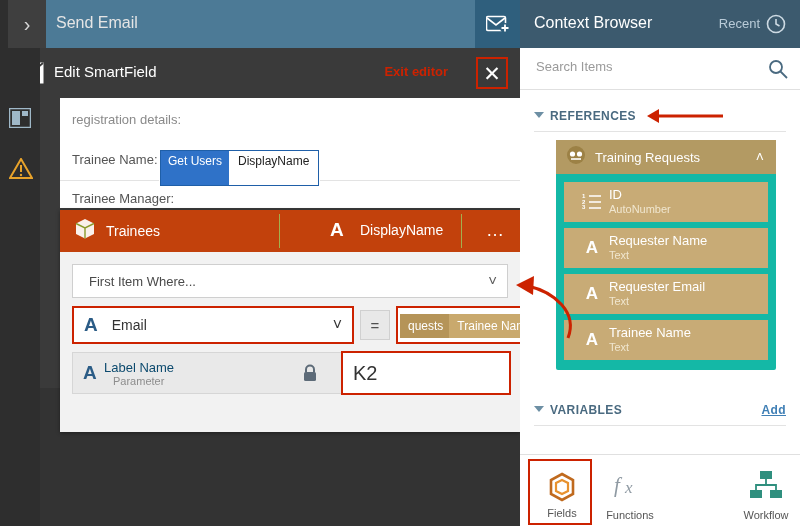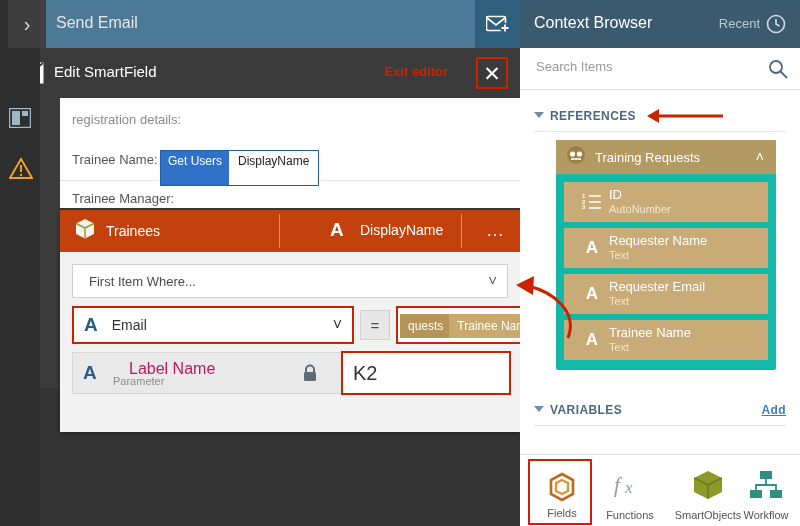--- a/index.html
+++ b/index.html
@@ -201,21 +201,21 @@
 
   .row-param {
     position:absolute; left:12px; top:142px; width:436px; height:42px;
     background:#e9e9e9; border:1px solid #d6d6d6;
   }
   .row-param .a-glyph {
     position:absolute; left:10px; top:9px;
     font-size:19px; font-weight:bold; color:#2b5c86;
   }
   .row-param .lbl1 {
-    position:absolute; left:56px; top:7px; font-size:16px; color:#be185d;
+    position:absolute; left:31px; top:7px; font-size:13px; color:#0c4a6e;
   }
   .row-param .lbl2 {
     position:absolute; left:40px; top:22px; font-size:11px; color:#8d8d8d;
   }
   .lock {
     position:absolute; left:228px; top:10px;
   }
   .param-value-box {
     position:absolute; left:268px; top:-2px; width:170px; height:44px;
     background:#ffffff; border:2px solid #cc2200;
@@ -554,29 +554,20 @@
     <div class="tab" style="left:78px;">
       <span class="ic">
         <svg width="34" height="28" viewBox="0 0 34 28">
           <text x="1" y="21" font-size="21" font-style="italic" fill="#8f9aa3" font-family="Liberation Serif, serif">f</text>
           <text x="12" y="22" font-size="17" font-style="italic" fill="#8f9aa3" font-family="Liberation Serif, serif">x</text>
         </svg>
       </span>
       <span class="lbl">Functions</span>
     </div>
 
-    <div class="tab" style="left:146px; width:84px;">
-      <span class="ic" style="width:84px;">
-        <svg width="34" height="32" viewBox="0 0 34 32">
-          <path d="M17 2 L31 9 L31 23 L17 30 L3 23 L3 9 Z" fill="#8a9a2b"></path>
-          <path d="M3 9 L17 16 L31 9 M17 16 L17 30" fill="none" stroke="#6f7d22" stroke-width="1.6"></path>
-        </svg>
-      </span>
-      <span class="lbl" style="width:84px;">SmartObjects</span>
-    </div>
 
     <div class="tab" style="left:214px;">
       <span class="ic">
         <svg width="34" height="30" viewBox="0 0 34 30">
           <rect x="11" y="1" width="12" height="8" fill="#2f8f7e"></rect>
           <rect x="1" y="20" width="12" height="8" fill="#2f8f7e"></rect>
           <rect x="21" y="20" width="12" height="8" fill="#2f8f7e"></rect>
           <path d="M17 9 V15 M7 20 V15 H27 V20" fill="none" stroke="#2f8f7e" stroke-width="1.8"></path>
         </svg>
       </span>

